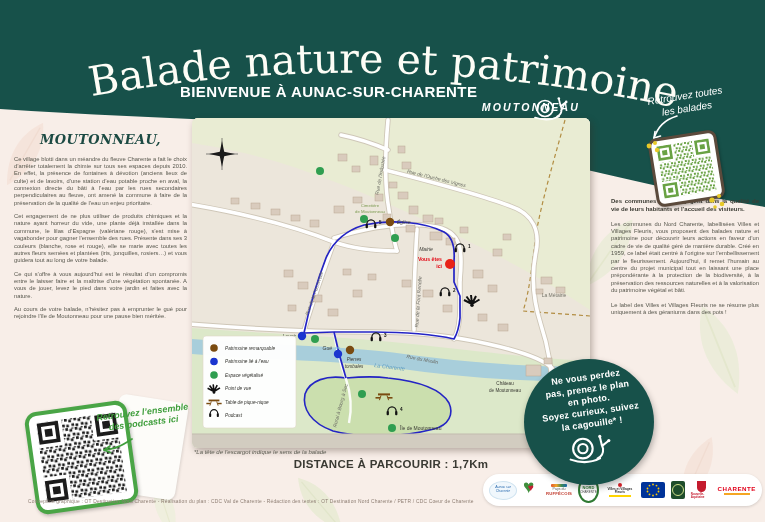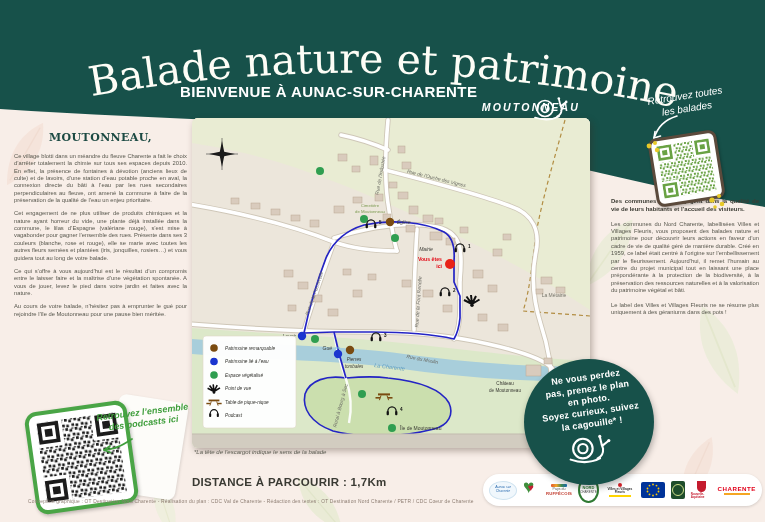--- a/index.html
+++ b/index.html
@@ -16,33 +16,33 @@
             font-style:italic;transform:rotate(-9deg);line-height:1.25;z-index:4;}
   .snail-header{left:532px;top:94px;z-index:4;}
   .arrow-white{left:646px;top:114px;z-index:4;}
   .qr-top{left:652px;top:134px;width:53px;height:53px;background:#fff;border:3px solid #5b4a3c;
           border-radius:8px;padding:5px;transform:rotate(-9deg);z-index:4;
           box-shadow:1px 2px 3px rgba(0,0,0,.25);}
   .flowers{z-index:4;}
   
   .leftcol{left:14px;top:131px;width:173px;z-index:3;}
   .leftcol h2{margin:0 0 7px 0;text-align:center;font-family:"DejaVu Serif",serif;
-              font-size:11px;line-height:1.35;color:#1c4a43;letter-spacing:.4px;font-weight:bold;}
+              font-size:13px;line-height:1.35;color:#1c4a43;letter-spacing:.4px;font-weight:bold;font-style:italic;}
   .leftcol p{margin:0 0 6px 0;font-size:5.8px;line-height:1.27;text-align:justify;color:#56564c;}
   
   .rightcol{left:611px;top:198px;width:148px;z-index:3;}
   .rightcol .intro{font-weight:bold;color:#3c3c34;font-size:6px;line-height:1.3;margin:0 0 7px 0;text-align:justify;}
   .rightcol .body{font-size:5.8px;line-height:1.28;color:#56564c;margin:0;text-align:justify;}
   .rightcol .outro{font-size:5.8px;line-height:1.28;color:#56564c;margin:7px 0 0 0;text-align:justify;}
   
   .map-wrap{left:192px;top:118px;width:398px;height:330px;border-radius:6px;overflow:hidden;
             box-shadow:2px 3px 7px rgba(60,40,30,.35);z-index:3;background:#ece6db;}
   .map-note{left:194px;top:449px;font-size:6px;font-style:italic;color:#5c5c52;z-index:3;}
-  .distance{left:192px;top:458px;width:398px;font-size:11.5px;font-weight:bold;
-            color:#3a3a33;letter-spacing:.3px;z-index:3;margin-top:18px;}
+  .distance{left:192px;top:458px;width:398px;text-align:center;font-size:11.5px;font-weight:bold;
+            color:#3a3a33;letter-spacing:.3px;z-index:3;}
   
   .bubble{left:524px;top:359px;width:130px;height:126px;border-radius:50%;background:#17514a;
           z-index:5;box-shadow:1px 3px 6px rgba(0,0,0,.3);text-align:center;}
   .bubble .btxt{margin-top:13px;transform:rotate(-8deg);color:#fff;font-size:9px;font-weight:600;
           line-height:1.3;letter-spacing:.2px;}
   
   .sheet{left:112px;top:398px;width:70px;height:98px;background:#fdfcf9;border-radius:8px;
          transform:rotate(9deg);box-shadow:1px 1px 3px rgba(0,0,0,.12);z-index:2;}
   .qr-bottom{left:30px;top:406px;width:81px;height:81px;background:#fff;border:4px solid #4aa546;
          border-radius:12px;padding:7px;transform:rotate(-8deg);z-index:3;

